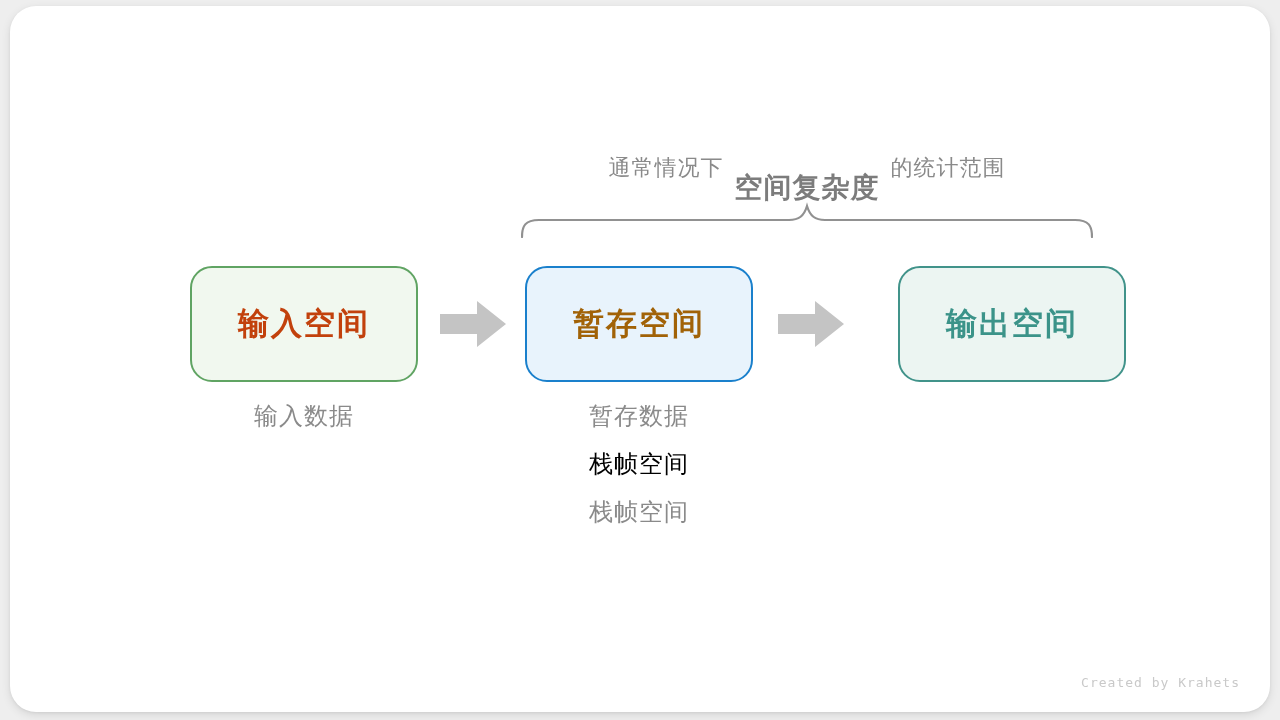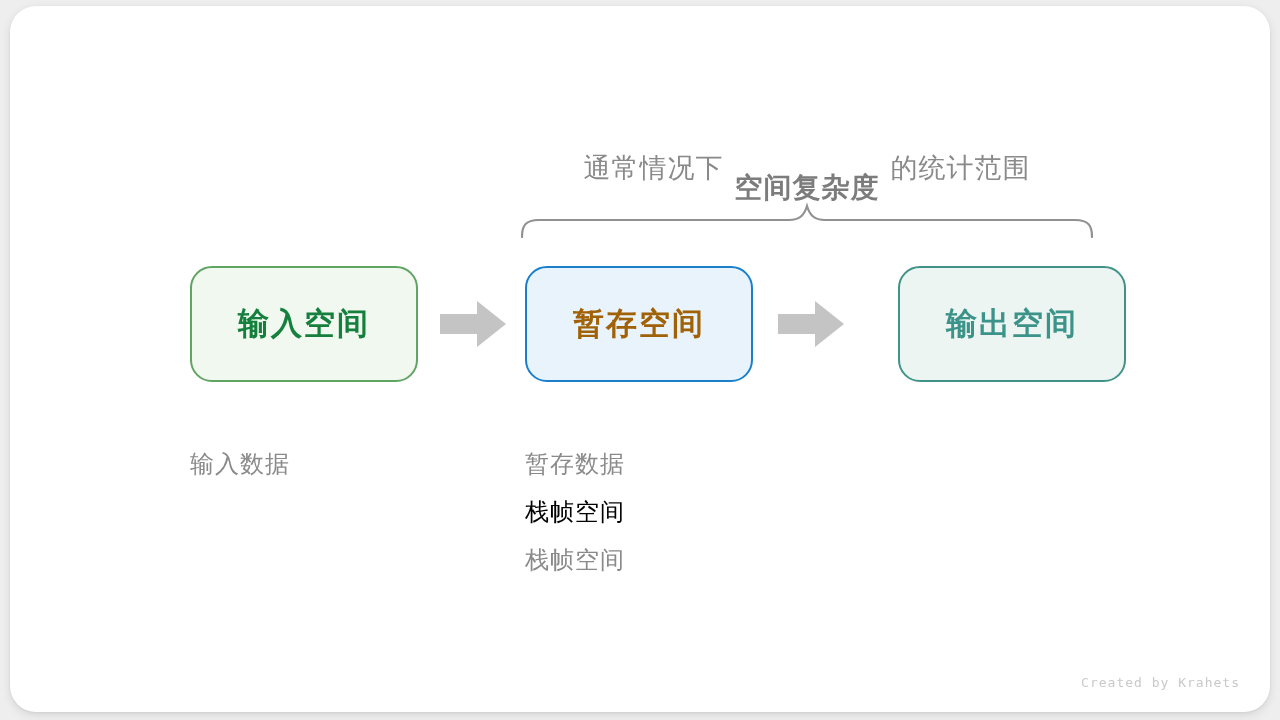--- a/index.html
+++ b/index.html
@@ -26,21 +26,21 @@
     position: absolute;
     left: 522px; top 146px; top: 146px;
     width: 570px; height: 44px;
     display: flex;
     align-items: center;
     justify-content: center;
     gap: 11px;
     white-space: nowrap;
   }
   .annotation .ann-normal {
-    font-size: 27px;
+    font-size: 22px;
     color: #8a8a8a;
     letter-spacing: 1px;
   }
   .annotation .ann-bold {
     font-size: 28px;
     font-weight: 700;
     color: #7c7c7c;
     letter-spacing: 1px;
   }
   .brace {
@@ -71,23 +71,23 @@
     position: absolute;
     top: 301px;
     width: 66px; height: 46px;
     color: #c4c4c4;
   }
   .flow-arrow svg { display: block; width: 100%; height: 100%; }
   .arrow-1 { left: 440px; }
   .arrow-2 { left: 778px; }
   .sublabel-col {
     position: absolute;
-    top: 440px;
+    top: 392px;
     width: 228px;
-    text-align: left;
+    text-align: center;
   }
   .sublabel-col .sublabel {
     height: 48px;
     line-height: 48px;
     font-size: 24px;
     color: #8a8a8a;
     letter-spacing: 1px;
   }
   .col-input  { left: 190px; }
   .col-temp   { left: 525px; }
@@ -113,21 +113,21 @@
     <span class="ann-bold" style="color: rgb(124, 124, 124); margin-top: 40px;">空间复杂度</span>
     <span class="ann-normal" style="color: rgb(138, 138, 138);">的统计范围</span>
   </div>
 
   <div class="brace" style="color: rgb(145, 145, 145);">
     <svg viewBox="0 0 572 36" fill="none">
       <path d="M1,35 C1,24 4,18 18,18 L268,18 C278,18 283,14 286,4 C289,14 294,18 304,18 L554,18 C568,18 571,24 571,35" stroke="currentColor" stroke-width="2.2" stroke-linecap="round" fill="none"></path>
     </svg>
   </div>
 
-  <div class="node node-input" style="background: rgb(241, 248, 239); border-color: rgb(96, 164, 99); color: #15803d;">
+  <div class="node node-input" style="background: rgb(241, 248, 239); border-color: rgb(96, 164, 99); color: #c2410c;">
     <span>输入空间</span>
   </div>
 
   <div class="flow-arrow arrow-1" style="color: rgb(196, 196, 196);">
     <svg viewBox="0 0 66 46">
       <polygon points="0,13 37,13 37,0 66,23 37,46 37,33 0,33" fill="currentColor"></polygon>
     </svg>
   </div>
 
   <div class="node node-temp" style="background: rgb(232, 243, 252); border-color: rgb(26, 128, 204); color: #a16207;">

